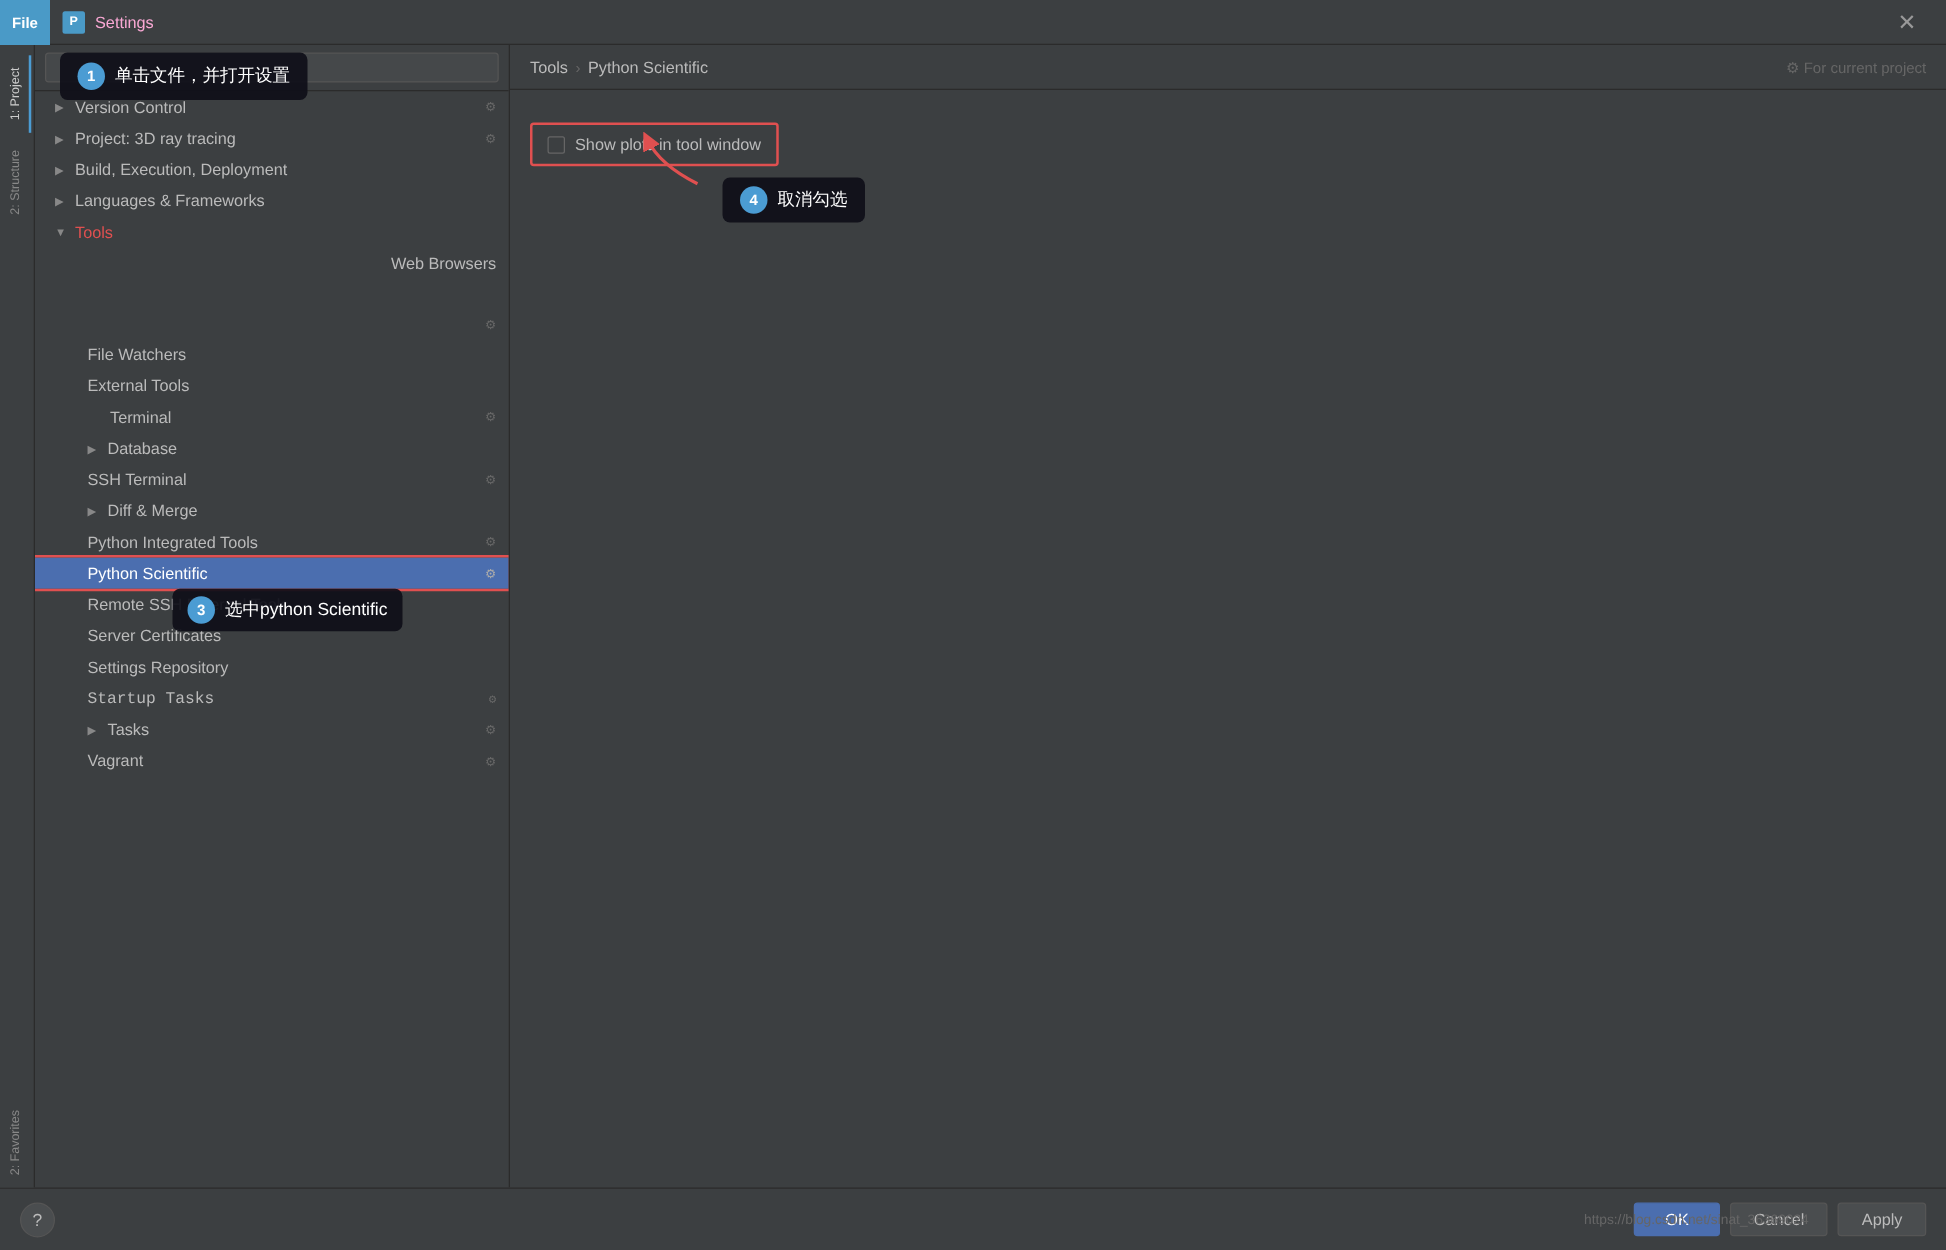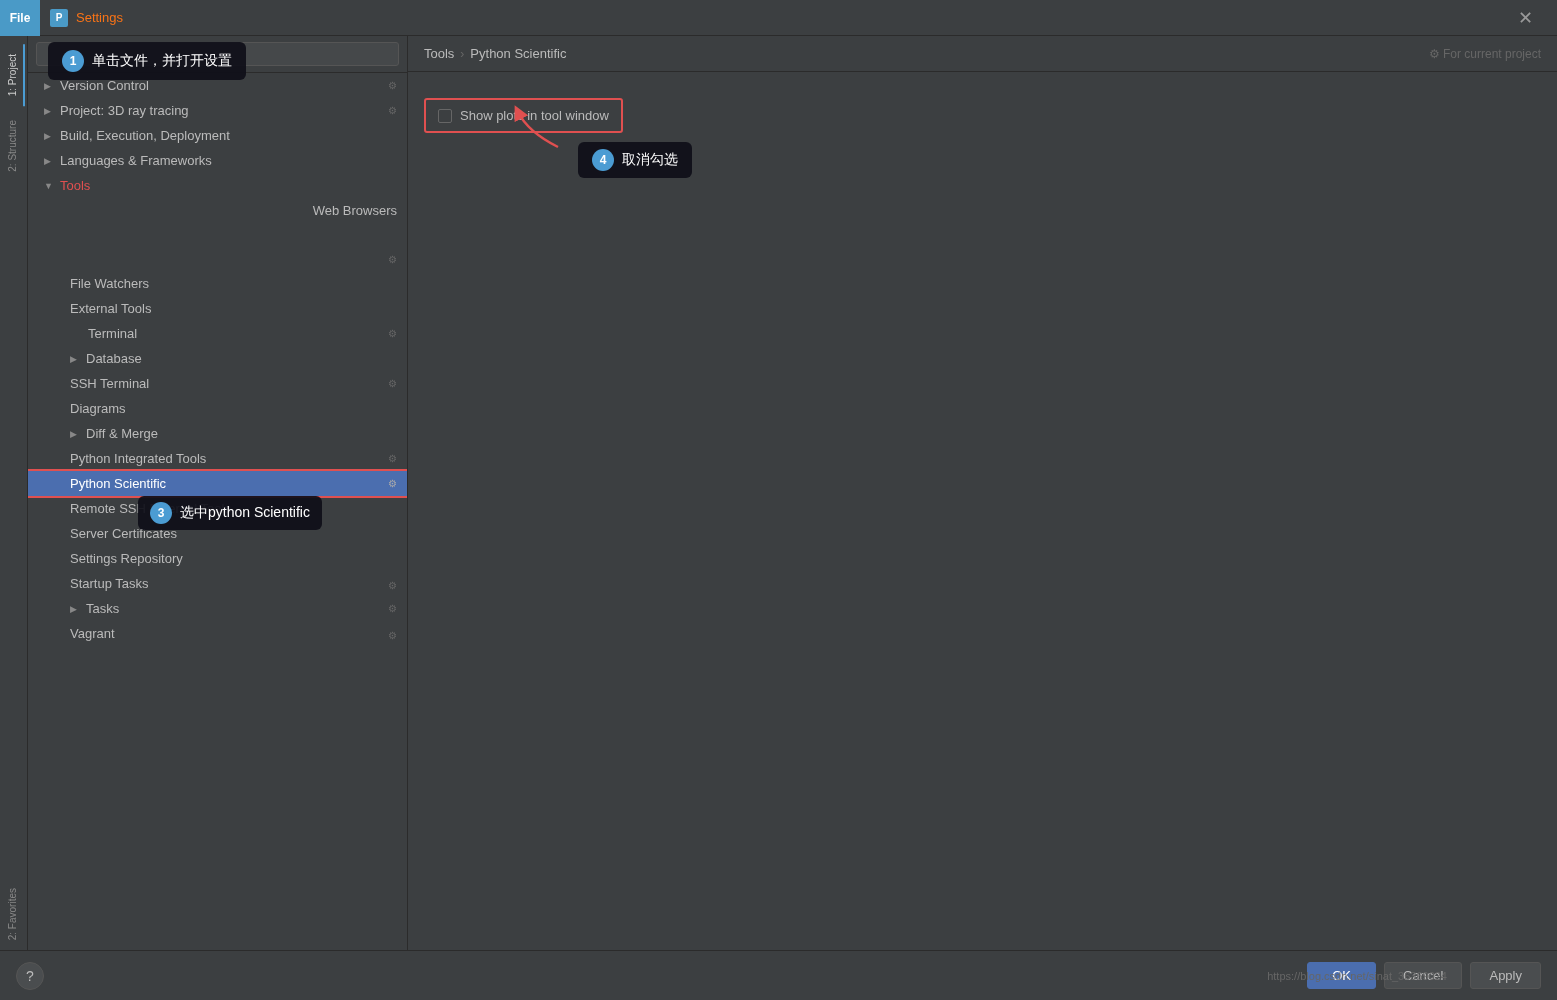--- a/index.html
+++ b/index.html
@@ -24,21 +24,21 @@
       border-bottom: 1px solid #2b2b2b;
     }
   </style>
 </head>
 <body>
 
 <div style="position:relative; width:1557px; height:1000px; background:#3c3f41; overflow:hidden;">
 
   <div class="title-bar" style="position:absolute; top:0; left:0; right:0; height:36px; background:#3c3f41; border-bottom:1px solid #2b2b2b; display:flex; align-items:center; padding-left:50px; z-index:10;">
     <span style="width:18px; height:18px; background:#4a9ac7; border-radius:2px; display:inline-flex; align-items:center; justify-content:center; color:white; font-size:10px; font-weight:bold; margin-right:8px;">P</span>
-    <span style="color:#f97316; font-size:13px; flex:1;">Settings</span>
+    <span style="color:#f9a8d4; font-size:13px; flex:1;">Settings</span>
     <span style="color:#999; font-size:18px; cursor:pointer; margin-right:8px; padding:0 6px;">✕</span>
   </div>
 
   <div style="position:absolute; top:0; left:0; width:40px; height:36px; background:#4a9ac7; display:flex; align-items:center; justify-content:center; cursor:pointer; z-index:20;">
     <span style="color:white; font-size:12px; font-weight:bold;text-align:center;">File</span>
   </div>
 
   <div style="position:absolute; top:42px; left:48px; background:rgba(15,15,25,0.93); color:#fff; border-radius:6px; padding:8px 14px; font-size:14px; z-index:300; white-space:nowrap; display:flex; align-items:center;">
     <span style="display:inline-flex; align-items:center; justify-content:center; width:22px; height:22px; background:#4b9cd3; border-radius:50%; color:white; font-size:12px; font-weight:bold; margin-right:8px;">1</span>
     <span>单击文件，并打开设置</span>
@@ -107,23 +107,20 @@
       <div style="display:flex; align-items:center; padding:5px 10px 5px 42px; cursor:pointer; color:#bbb;">
         <span style="width:12px; color:#888; font-size:9px; margin-right:4px;">▶</span>
         <span style="flex:1; font-size:13px;">Database</span>
       </div>
 
       <div style="display:flex; align-items:center; padding:5px 10px 5px 42px; cursor:pointer; color:#bbb;">
         <span style="flex:1; font-size:13px;">SSH Terminal</span>
         <span style="color:#666; font-size:10px;">⚙</span>
       </div>
 
-      <div style="display:flex; align-items:center; padding:5px 10px 5px 42px; cursor:pointer; color:#bbb;">
-        <span style="flex:1; font-size:13px;">Diagrams</span>
-      </div>
 
       <div style="display:flex; align-items:center; padding:5px 10px 5px 42px; cursor:pointer; color:#bbb;">
         <span style="width:12px; color:#888; font-size:9px; margin-right:4px;">▶</span>
         <span style="flex:1; font-size:13px;">Diff &amp; Merge</span>
       </div>
 
 
       <div style="display:flex; align-items:center; padding:5px 10px 5px 42px; cursor:pointer; color:#bbb;">
         <span style="flex:1; font-size:13px;">Python Integrated Tools</span>
         <span style="color:#666; font-size:10px;">⚙</span>
@@ -144,21 +141,21 @@
       </div>
 
       <div style="display:flex; align-items:center; padding:5px 10px 5px 42px; cursor:pointer; color:#bbb;">
         <span style="flex:1; font-size:13px;">Server Certificates</span>
       </div>
 
       <div style="display:flex; align-items:center; padding:5px 10px 5px 42px; cursor:pointer; color:#bbb;">
         <span style="flex:1; font-size:13px;">Settings Repository</span>
       </div>
 
-      <div style="display:flex; align-items:flex-end; padding:5px 10px 5px 42px; cursor:pointer; color:#bbb;">
+      <div style="display:flex; align-items:flex-end; padding:5px 10px 5px 42px; cursor:pointer; color:#bbb;font-family:Liberation Mono, monospace;">
         <span style="flex:1; font-size:13px;">Startup Tasks</span>
         <span style="color:#666; font-size:10px;">⚙</span>
       </div>
 
       <div style="display:flex; align-items:center; padding:5px 10px 5px 42px; cursor:pointer; color:#bbb;">
         <span style="width:12px; color:#888; font-size:9px; margin-right:4px;">▶</span>
         <span style="flex:1; font-size:13px;">Tasks</span>
         <span style="color:#666; font-size:10px;">⚙</span>
       </div>
 

